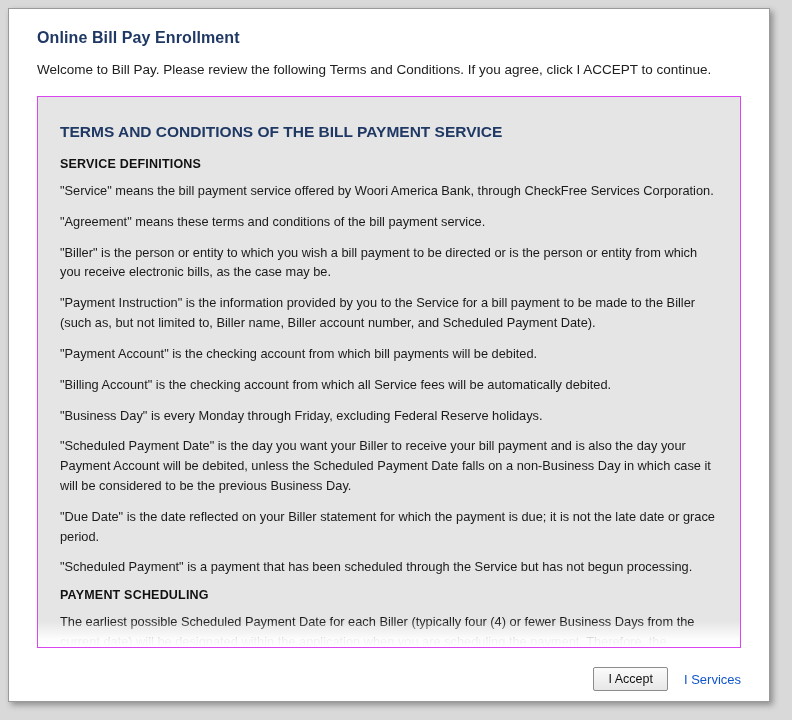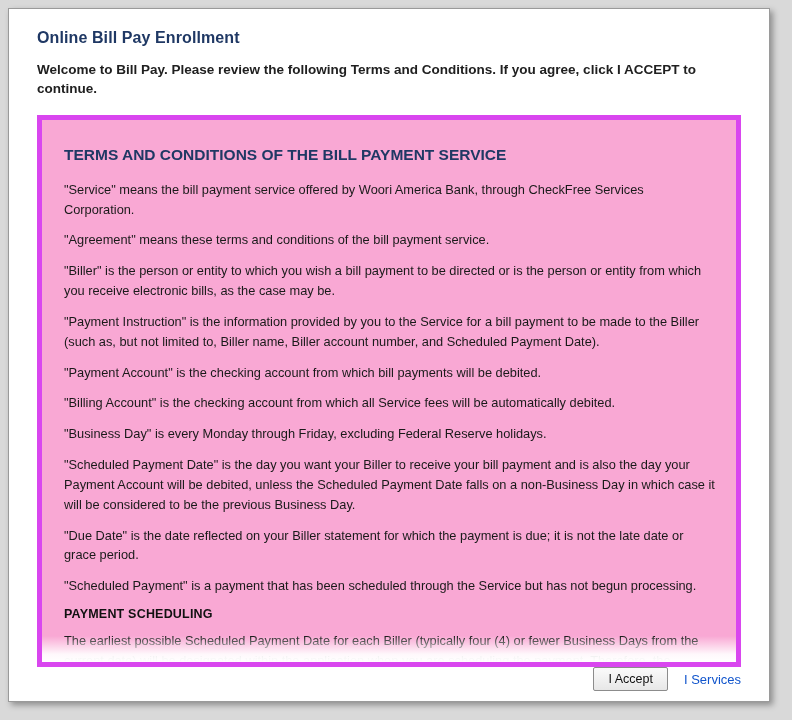--- a/index.html
+++ b/index.html
@@ -34,28 +34,27 @@
     font-weight: bold;
     color: #1f3864;
     margin: 0 0 14px 0;
     letter-spacing: 0.1px;
   }
   .intro {
     font-size: 13.5px;
     color: #202020;
     margin: 0 0 16px 0;
     line-height: 1.4;
-    font-weight: bold;
   }
   .terms-box {
-    border: 5px solid #d946ef;
+    border: 1px solid #d946ef;
     height: 552px;
     overflow: hidden;
     position: relative;
-    background: #f9a8d4;
+    background: #e5e5e5;
     box-sizing: border-box;
   }
   .terms-inner {
     padding: 18px 20px 10px 22px;
   }
   .terms-title {
     font-size: 15.5px;
     font-weight: bold;
     color: #1f3864;
     margin: 8px 0 16px 0;
@@ -116,20 +115,21 @@
 
       <h1 class="page-title">Online Bill Pay Enrollment</h1>
 
       <p class="intro">Welcome to Bill Pay. Please review the following Terms and Conditions. If you agree, click I ACCEPT to continue.</p>
 
       <div class="terms-box">
         <div class="terms-inner">
 
           <div class="terms-title">TERMS AND CONDITIONS OF THE BILL PAYMENT SERVICE</div>
 
+          <div class="section-head">SERVICE DEFINITIONS</div>
 
           <p class="para">"Service" means the bill payment service offered by Woori America Bank, through CheckFree Services Corporation.</p>
           <p class="para">"Agreement" means these terms and conditions of the bill payment service.</p>
           <p class="para">"Biller" is the person or entity to which you wish a bill payment to be directed or is the person or entity from which you receive electronic bills, as the case may be.</p>
           <p class="para">"Payment Instruction" is the information provided by you to the Service for a bill payment to be made to the Biller (such as, but not limited to, Biller name, Biller account number, and Scheduled Payment Date).</p>
           <p class="para">"Payment Account" is the checking account from which bill payments will be debited.</p>
           <p class="para">"Billing Account" is the checking account from which all Service fees will be automatically debited.</p>
           <p class="para">"Business Day" is every Monday through Friday, excluding Federal Reserve holidays.</p>
           <p class="para">"Scheduled Payment Date" is the day you want your Biller to receive your bill payment and is also the day your Payment Account will be debited, unless the Scheduled Payment Date falls on a non-Business Day in which case it will be considered to be the previous Business Day.</p>
           <p class="para">"Due Date" is the date reflected on your Biller statement for which the payment is due; it is not the late date or grace period.</p>

